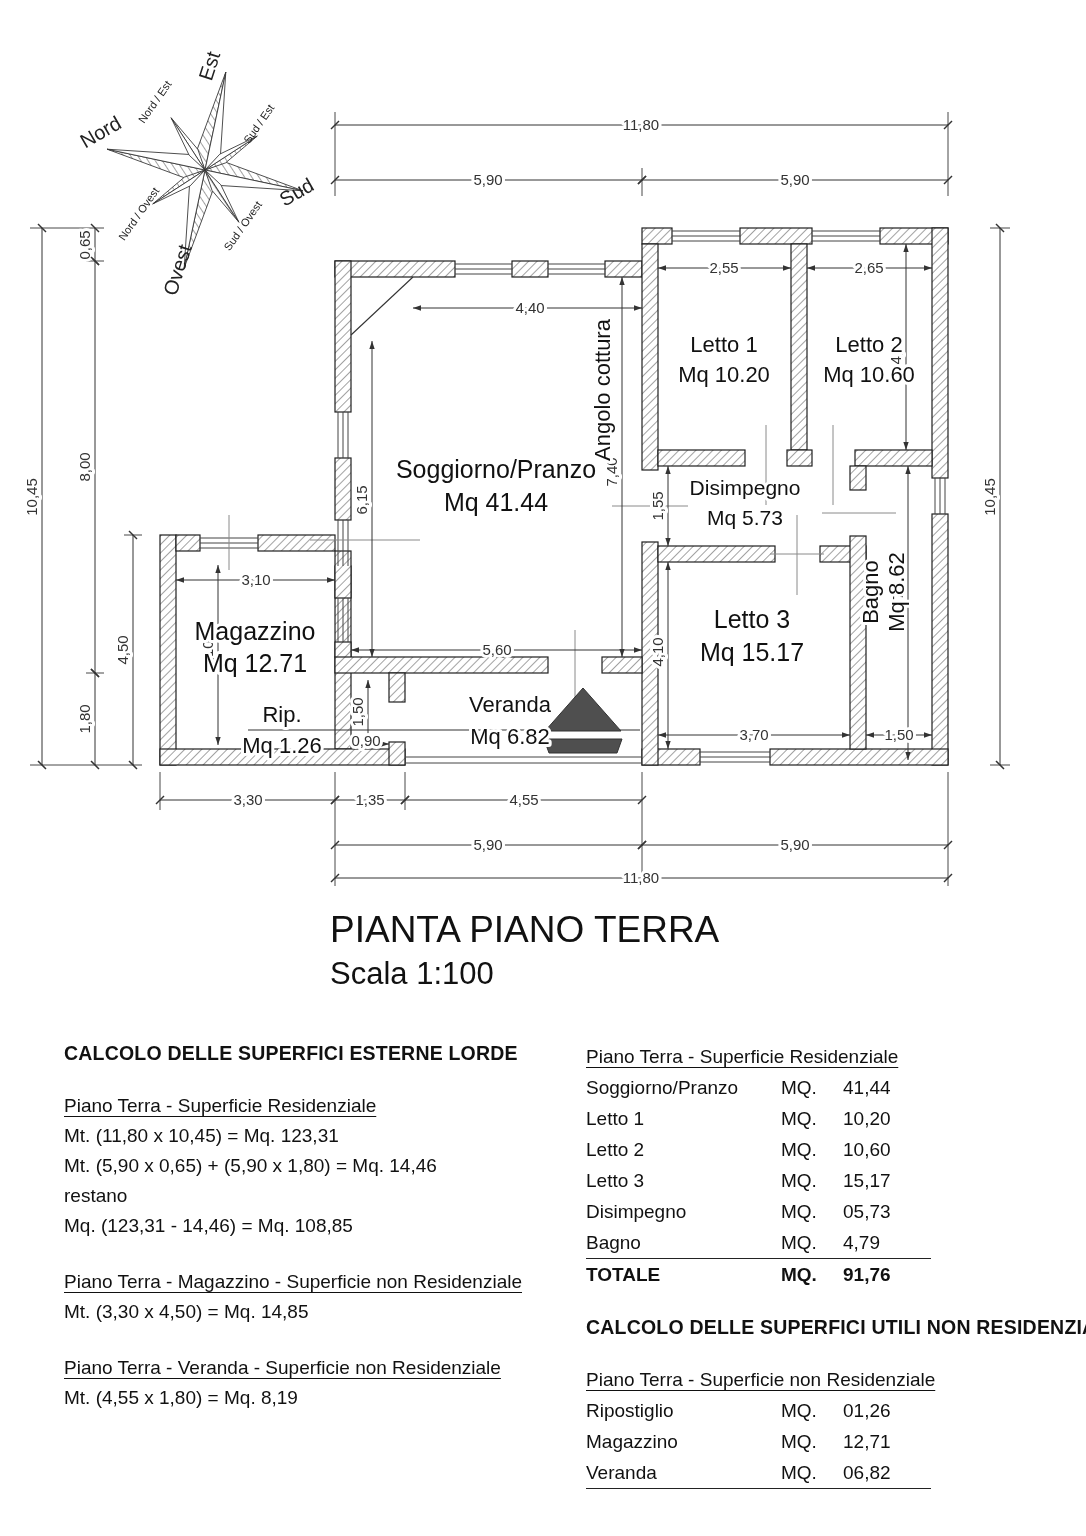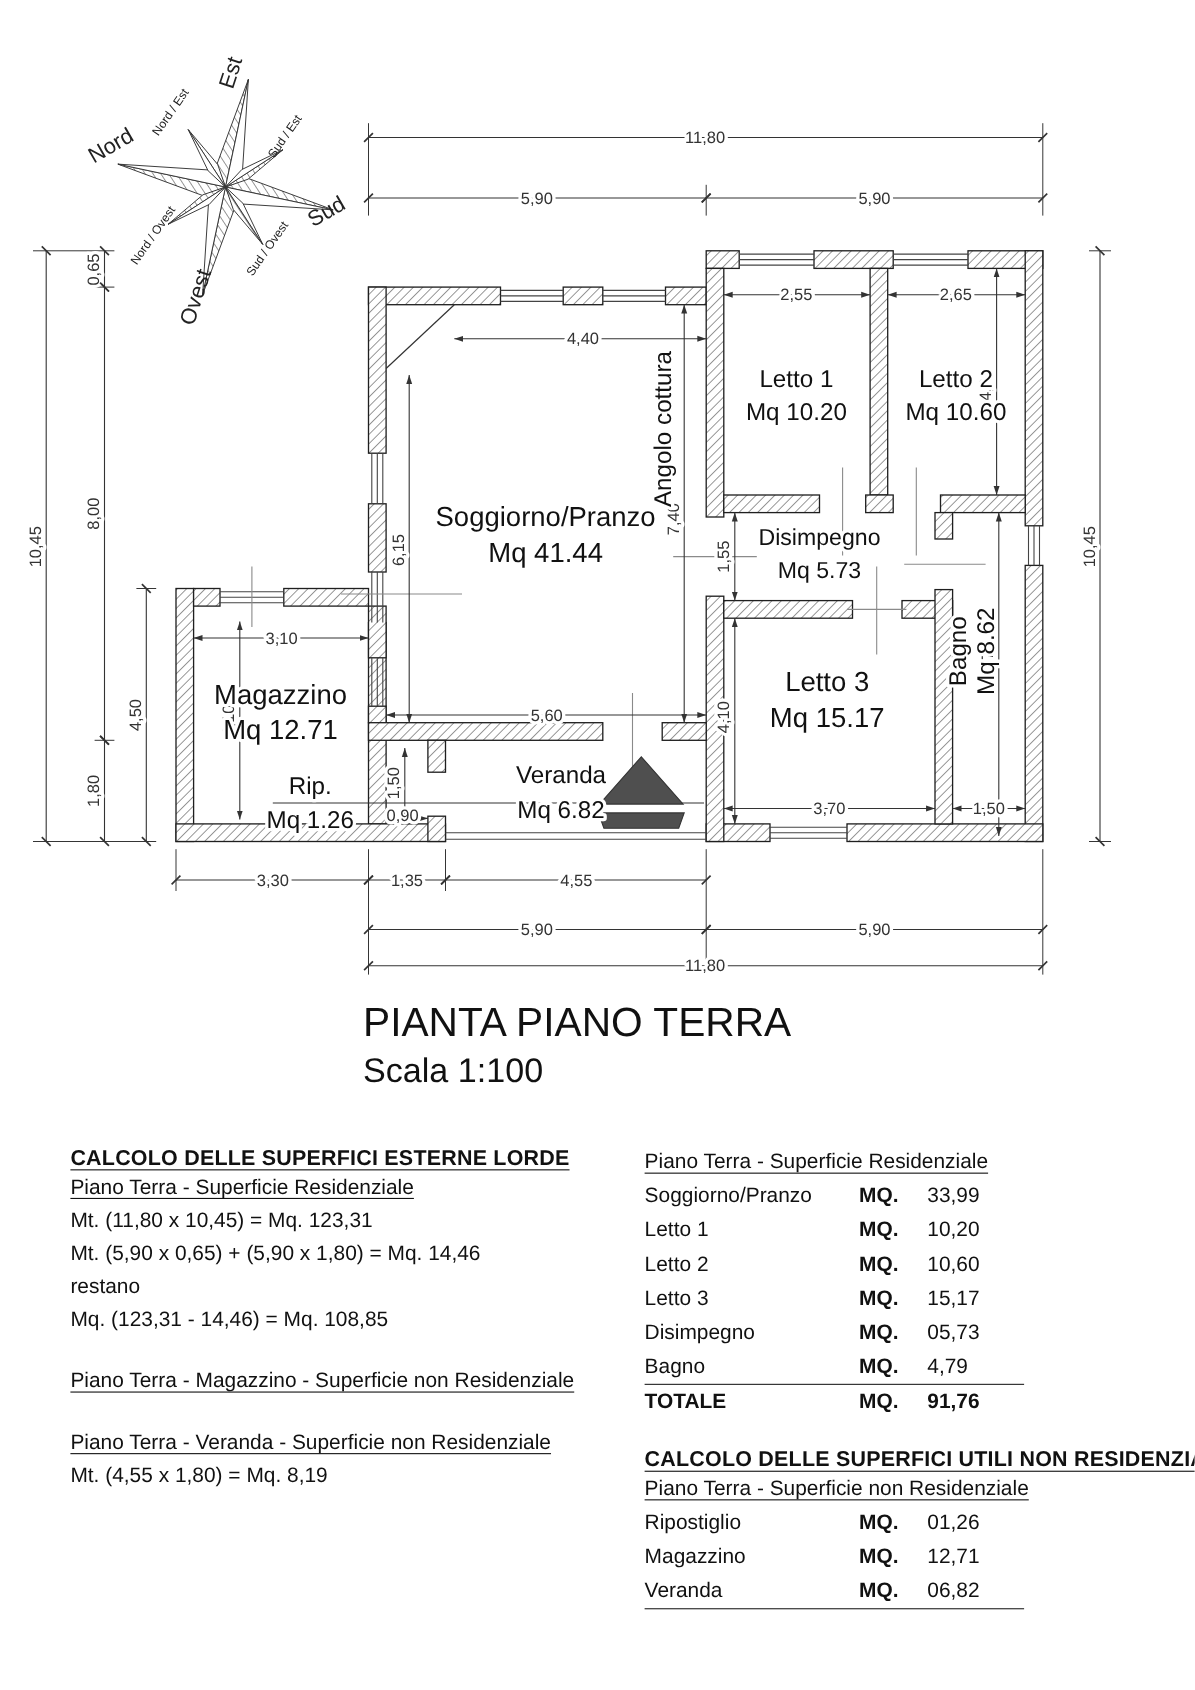--- a/index.html
+++ b/index.html
@@ -17,28 +17,28 @@
   .room.big{font-size:25px;}
   .room.mid{font-size:21px;}
   .compass-label{font:20px "Liberation Sans",sans-serif;fill:#222;text-anchor:middle;}
   .compass-label.small{font-size:11px;}
   .title-main{font:37px "Liberation Sans",sans-serif;fill:#111;}
   .title-scale{font:31px "Liberation Sans",sans-serif;fill:#111;}
   
   .tables{display:flex;align-items:flex-start;padding-top:42px;}
   .col-left{margin-left:64px;width:470px;}
   .col-right{margin-left:52px;width:500px;}
-  .tbl-title{font-size:19.5px;font-weight:bold;text-decoration:underline;text-underline-offset:4px;letter-spacing:.2px;white-space:nowrap;}
+  .tbl-title{font-size:19.5px;font-weight:bold;text-underline-offset:4px;letter-spacing:.2px;white-space:nowrap;margin-bottom:26px;}
   .tbl-section{margin-bottom:26px;font-size:19px;line-height:30px;}
   .tbl-heading{text-decoration:underline;text-underline-offset:4px;}
   .tbl-line .bold{font-weight:normal;}
   .rows{margin-bottom:26px;}
   .row{display:flex;width:345px;line-height:31px;font-size:19px;}
   .row .c0{width:195px;}
-  .row .c1{width:62px;font-weight:bold;}
+  .row .c1{width:62px;}
   .row .c2{width:88px;}
   .row.last{border-bottom:1.5px solid #222;}
   .row.total{font-weight:bold;justify-content:space-between;}
   .tbl-subheading{font-size:19px;line-height:30px;}
   .tbl-subheading .u{text-decoration:underline;text-underline-offset:4px;}
 </style>
 </head>
 <body>
 
 <svg id="drawing" width="1086" height="1000" viewBox="0 0 1086 1000" xmlns="http://www.w3.org/2000/svg">
@@ -245,33 +245,34 @@
       <div class="tbl-title">CALCOLO DELLE SUPERFICI ESTERNE LORDE</div>
       <div class="tbl-section">
         <div class="tbl-heading">Piano Terra - Superficie Residenziale</div>
         <div class="tbl-line"><span>Mt. (11,80 x 10,45) = Mq. 123,31</span></div>
         <div class="tbl-line"><span>Mt. (5,90 x 0,65) + (5,90 x 1,80) = Mq. 14,46</span></div>
         <div class="tbl-line"><span>restano</span></div>
         <div class="tbl-line"><span>Mq. (123,31 - 14,46) = </span><span class="bold">Mq. 108,85</span></div>
       </div>
       <div class="tbl-section">
         <div class="tbl-heading">Piano Terra - Magazzino - Superficie non Residenziale</div>
+        <div class="tbl-line"><span>Mt. (3,30 x 4,50) = </span><span class="bold">Mq. 14,85</span></div>
       </div>
       <div class="tbl-section">
         <div class="tbl-heading">Piano Terra - Veranda - Superficie non Residenziale</div>
         <div class="tbl-line"><span>Mt. (4,55 x 1,80) = </span><span class="bold">Mq. 8,19</span></div>
       </div>
     </div>
   <div class="col-right" id="calc-right">
       <div class="tbl-subheading"><span class="u">Piano Terra - Superficie Residenziale</span></div>
       <div class="rows">
         <div class="row">
           <span class="c0">Soggiorno/Pranzo</span>
           <span class="c1">MQ.</span>
-          <span class="c2">33,99</span>
+          <span class="c2">41,44</span>
         </div>
         <div class="row">
           <span class="c0">Letto 1</span>
           <span class="c1">MQ.</span>
           <span class="c2">10,20</span>
         </div>
         <div class="row">
           <span class="c0">Letto 2</span>
           <span class="c1">MQ.</span>
           <span class="c2">10,60</span>

